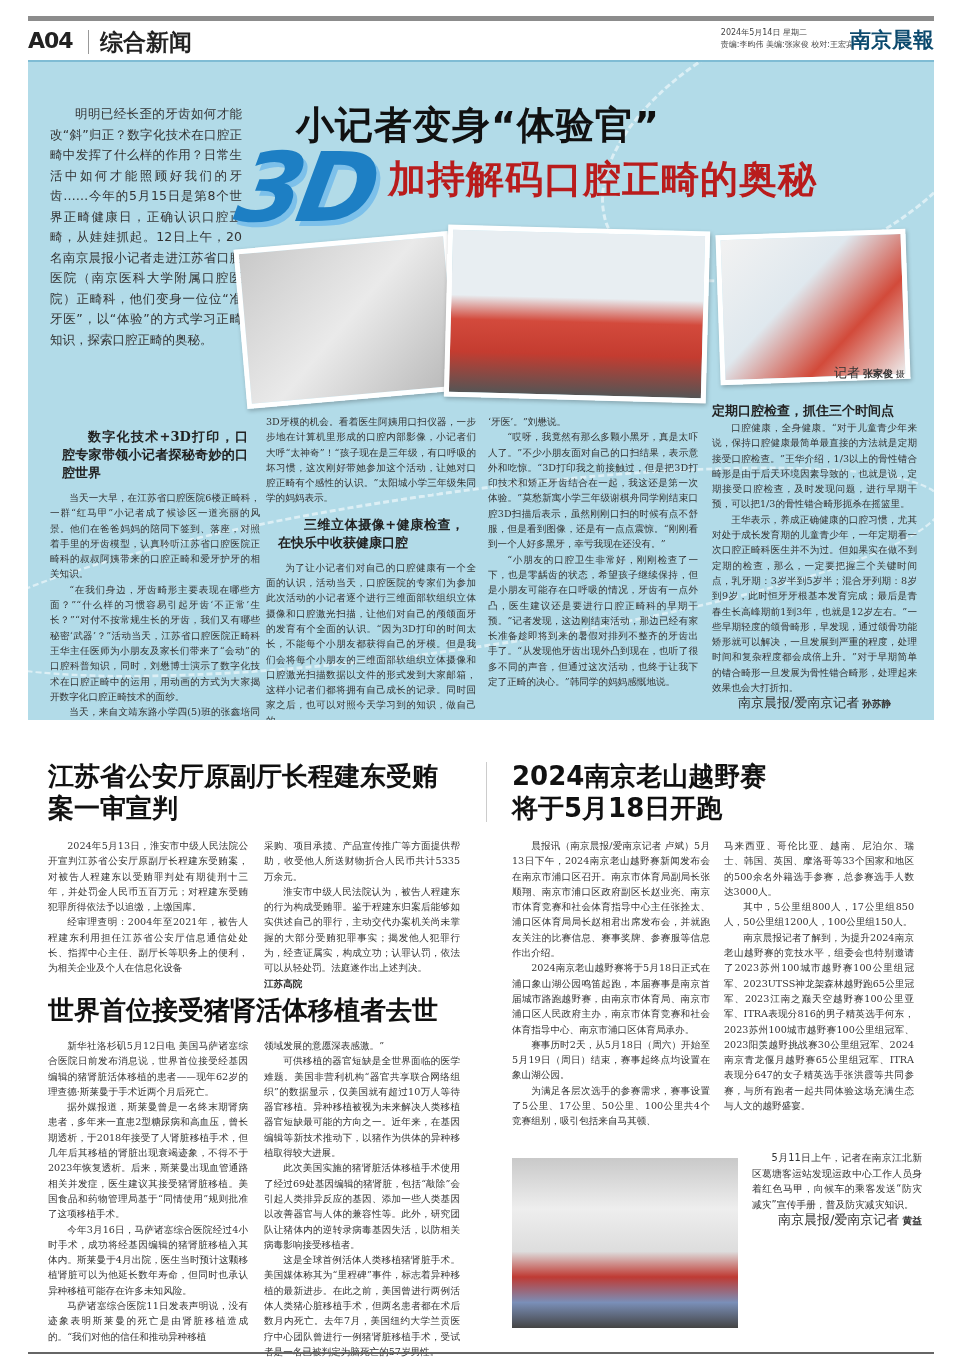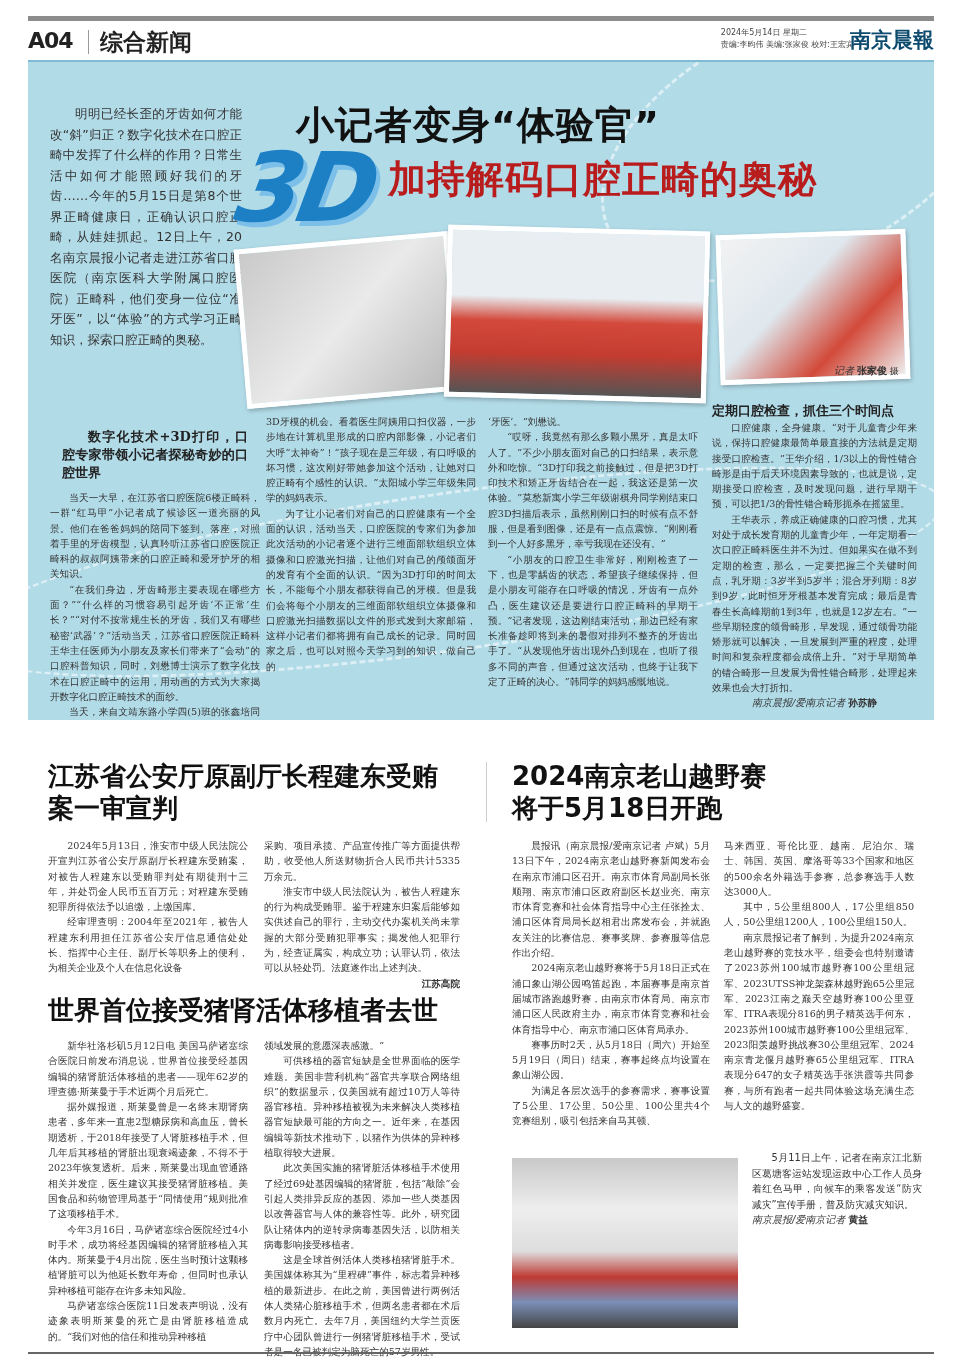--- a/index.html
+++ b/index.html
@@ -21,26 +21,26 @@
 .photo{position:absolute;background:#ddd;border:5px solid #fff;box-shadow:1px 2px 4px rgba(0,0,0,.25)}
 .p1{left:212px;top:178px;width:215px;height:160px;transform:rotate(-5deg);background:linear-gradient(135deg,#c9c9c9,#eaeaea 50%,#b8b8b8)}
 .p2{left:418px;top:166px;width:262px;height:172px;transform:rotate(1.5deg);background:linear-gradient(180deg,#e8eef2 0,#e8eef2 40%,#d34a3c 55%,#c43c30 75%,#555 100%)}
 .p3{left:690px;top:170px;width:190px;height:150px;transform:rotate(-2deg);background:linear-gradient(135deg,#f2f2f2,#dfe8ee 40%,#d24a3a 70%,#eee)}
 .credit1{position:absolute;left:806px;top:302px;font-size:9px;color:#333}
 .credit1 b{font-size:10px}
 .col{position:absolute;font-size:9.6px;line-height:15.3px;color:#333;text-align:justify}
 .col p{text-indent:2em}
 .sub{font-size:13px;font-weight:bold;line-height:18px;color:#222;margin:4px 12px 8px;text-indent:2em}
 .sub2{font-size:13px;font-weight:bold;color:#222;line-height:18px}
-.byline{font-style:italic;font-size:10px}
+.byline{font-size:13px}
 .h2{position:absolute;font-size:26px;font-weight:bold;line-height:32px;color:#111}
 .vdiv{position:absolute;width:1px;background:#ccc}
 .photo4{position:absolute;left:512px;top:1158px;width:226px;height:170px;background:linear-gradient(180deg,#c9c9c9 0,#eee 30%,#ddd 55%,#bf3a33 70%,#7a8fb8 85%,#444 100%)}
 .bottombar{position:absolute;left:28px;top:1352px;width:906px;height:2px;background:#666}
-.right-src{text-align:right;font-weight:bold}
+.right-src{font-weight:bold}
 </style>
 </head>
 <body>
 
 <div class="topbar"></div>
 <div class="header">
   <div class="pageno">A04</div>
   <div class="hdivider"></div>
   <div class="section">综合新闻</div>
   <div class="hmeta">
@@ -70,20 +70,21 @@
 
   <div class="col serif" style="left:22px;top:362px;width:210px">
     <div class="sub">数字化技术+3D打印，口腔专家带领小记者探秘奇妙的口腔世界</div>
     <p>当天一大早，在江苏省口腔医院6楼正畸科，一群“红马甲”小记者成了候诊区一道亮丽的风景。他们在爸爸妈妈的陪同下签到、落座，对照着手里的牙齿模型，认真聆听江苏省口腔医院正畸科的叔叔阿姨带来的口腔正畸和爱牙护牙的相关知识。</p>
     <p>“在我们身边，牙齿畸形主要表现在哪些方面？”“什么样的习惯容易引起牙齿‘不正常’生长？”“对付不按常规生长的牙齿，我们又有哪些秘密‘武器’？”活动当天，江苏省口腔医院正畸科王华主任医师为小朋友及家长们带来了“会动”的口腔科普知识，同时，刘懋博士演示了数字化技术在口腔正畸中的运用，用动画的方式为大家揭开数字化口腔正畸技术的面纱。</p>
     <p>当天，来自文靖东路小学四(5)班的张鑫培同学还非常幸运地获得了现场打印自己</p>
   </div>
 
   <div class="col serif" style="left:238px;top:352px;width:210px">
     <div>3D牙模的机会。看着医生阿姨用口扫仪器，一步步地在计算机里形成的口腔内部影像，小记者们大呼“太神奇”！“孩子现在是三年级，有口呼吸的坏习惯，这次刚好带她参加这个活动，让她对口腔正畸有个感性的认识。”太阳城小学三年级朱同学的妈妈表示。</div>
+    <div class="sub" style="margin-top:10px">三维立体摄像+健康检查，在快乐中收获健康口腔</div>
     <p>为了让小记者们对自己的口腔健康有一个全面的认识，活动当天，口腔医院的专家们为参加此次活动的小记者逐个进行三维面部软组织立体摄像和口腔激光扫描，让他们对自己的颅颌面牙的发育有个全面的认识。“因为3D打印的时间太长，不能每个小朋友都获得自己的牙模。但是我们会将每个小朋友的三维面部软组织立体摄像和口腔激光扫描数据以文件的形式发到大家邮箱，这样小记者们都将拥有自己成长的记录。同时回家之后，也可以对照今天学习到的知识，做自己的</p>
   </div>
 
   <div class="col serif" style="left:460px;top:352px;width:210px">
     <div>‘牙医’。”刘懋说。</div>
     <p>“哎呀，我竟然有那么多颗小黑牙，真是太吓人了。”不少小朋友面对自己的口扫结果，表示意外和吃惊。“3D打印我之前接触过，但是把3D打印技术和矫正牙齿结合在一起，我这还是第一次体验。”莫愁新寓小学三年级谢棋舟同学刚结束口腔3D扫描后表示，虽然刚刚口扫的时候有点不舒服，但是看到图像，还是有一点点震惊。“刚刚看到一个人好多黑牙，幸亏我现在还没有。”</p>
     <p>“小朋友的口腔卫生非常好，刚刚检查了一下，也是零龋齿的状态，希望孩子继续保持，但是小朋友可能存在口呼吸的情况，牙齿有一点外凸，医生建议还是要进行口腔正畸科的早期干预。”记者发现，这边刚结束活动，那边已经有家长准备趁即将到来的暑假对排列不整齐的牙齿出手了。“从发现他牙齿出现外凸到现在，也听了很多不同的声音，但通过这次活动，也终于让我下定了正畸的决心。”韩同学的妈妈感慨地说。</p>
   </div>
 
   <div class="col serif" style="left:684px;top:340px;width:205px">
@@ -136,19 +137,19 @@
 <div class="col serif" style="left:264px;top:1038px;width:196px">
   <div>领域发展的意愿深表感激。”</div>
   <p>可供移植的器官短缺是全世界面临的医学难题。美国非营利机构“器官共享联合网络组织”的数据显示，仅美国就有超过10万人等待器官移植。异种移植被视为未来解决人类移植器官短缺最可能的方向之一。近年来，在基因编辑等新技术推动下，以猪作为供体的异种移植取得较大进展。</p>
   <p>此次美国实施的猪肾脏活体移植手术使用了经过69处基因编辑的猪肾脏，包括“敲除”会引起人类排异反应的基因、添加一些人类基因以改善器官与人体的兼容性等。此外，研究团队让猪体内的逆转录病毒基因失活，以防相关病毒影响接受移植者。</p>
   <p>这是全球首例活体人类移植猪肾脏手术。美国媒体称其为“里程碑”事件，标志着异种移植的最新进步。在此之前，美国曾进行两例活体人类猪心脏移植手术，但两名患者都在术后数月内死亡。去年7月，美国纽约大学兰贡医疗中心团队曾进行一例猪肾脏移植手术，受试者是一名已被判定为脑死亡的57岁男性。</p>
 </div>
 
 <div class="photo4"></div>
 <div class="col" style="left:752px;top:1150px;width:170px;font-size:9.8px;line-height:15.5px">
   <p>5月11日上午，记者在南京江北新区葛塘客运站发现运政中心工作人员身着红色马甲，向候车的乘客发送“防灾减灾”宣传手册，普及防灾减灾知识。</p>
-  <div style="">
+  <div style="text-align:right">
     <span class="byline">南京晨报/爱南京记者</span>
     <b>黄益</b>
   </div>
 </div>
 
 <div class="bottombar"></div>
 
 </body></html>

